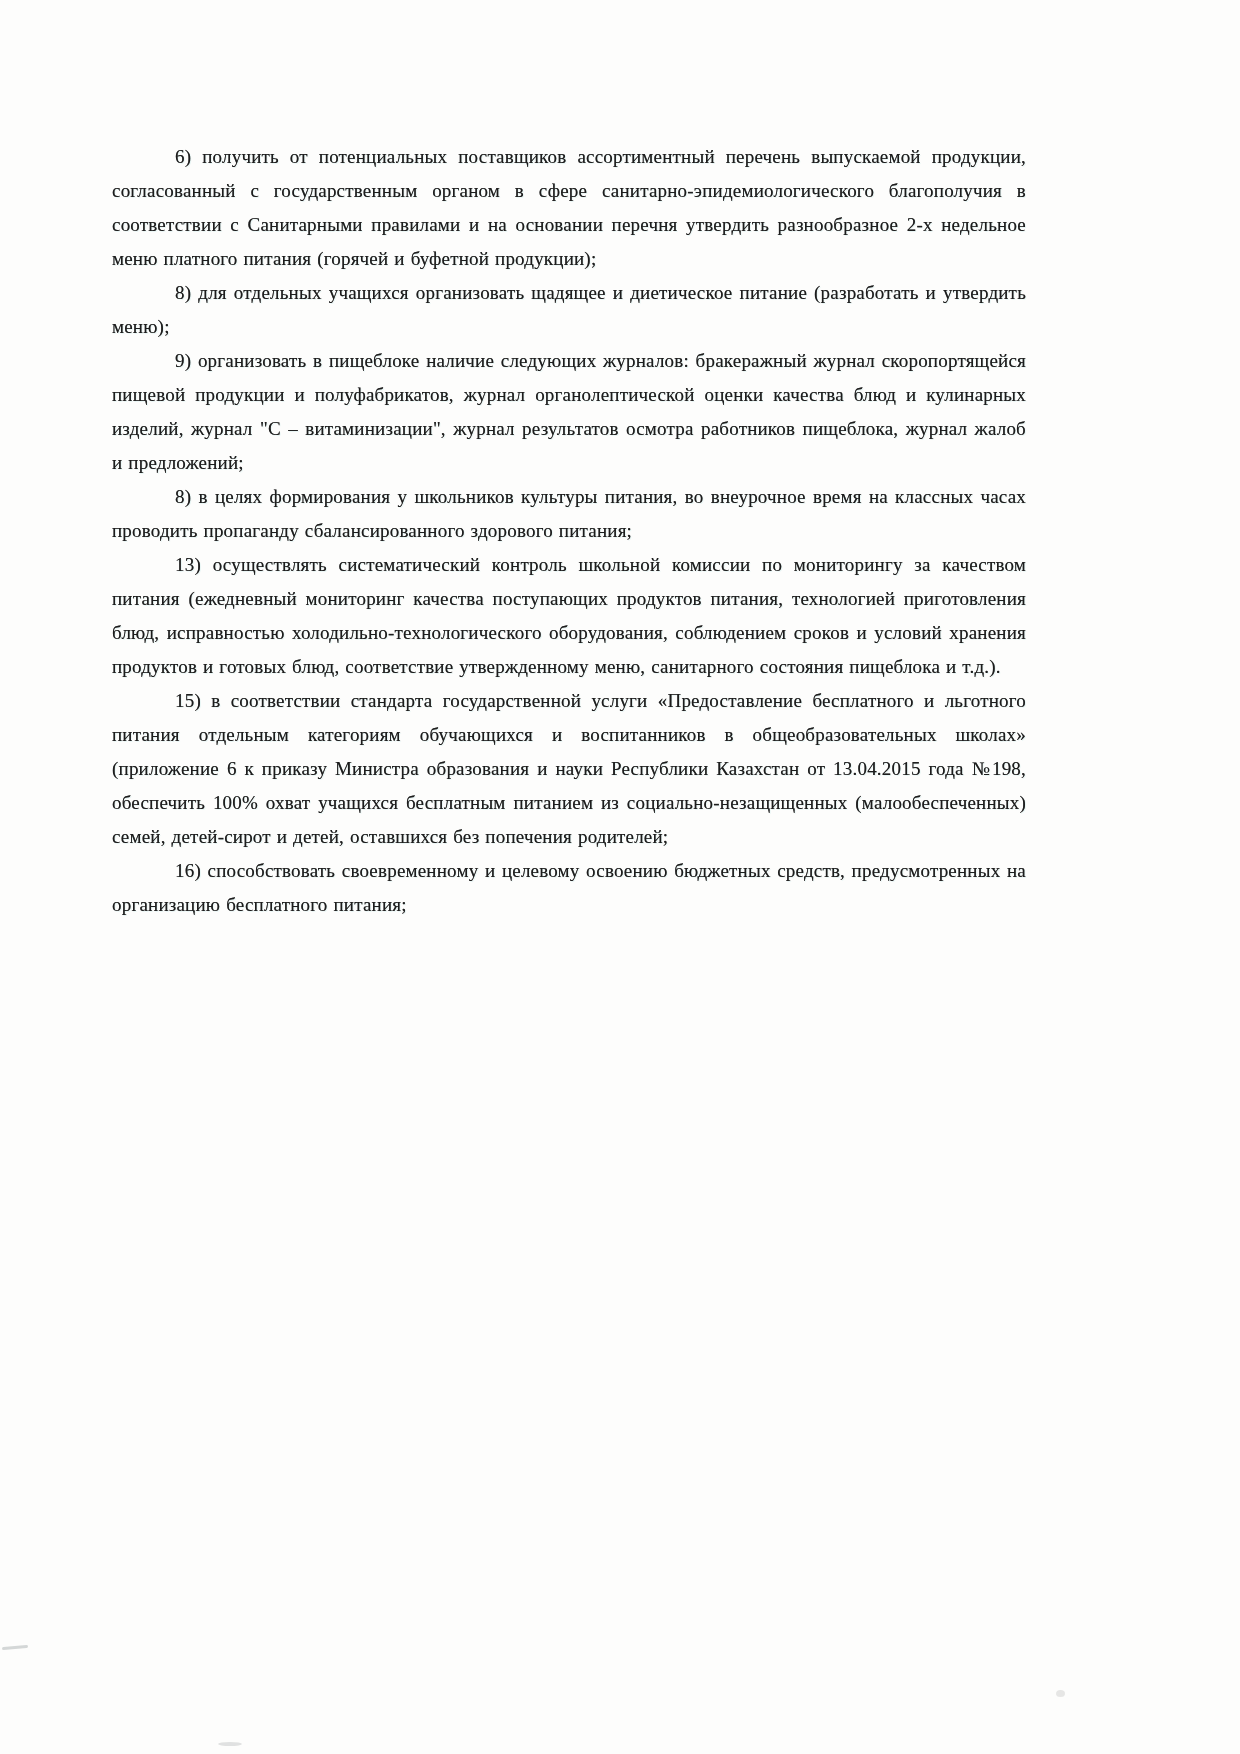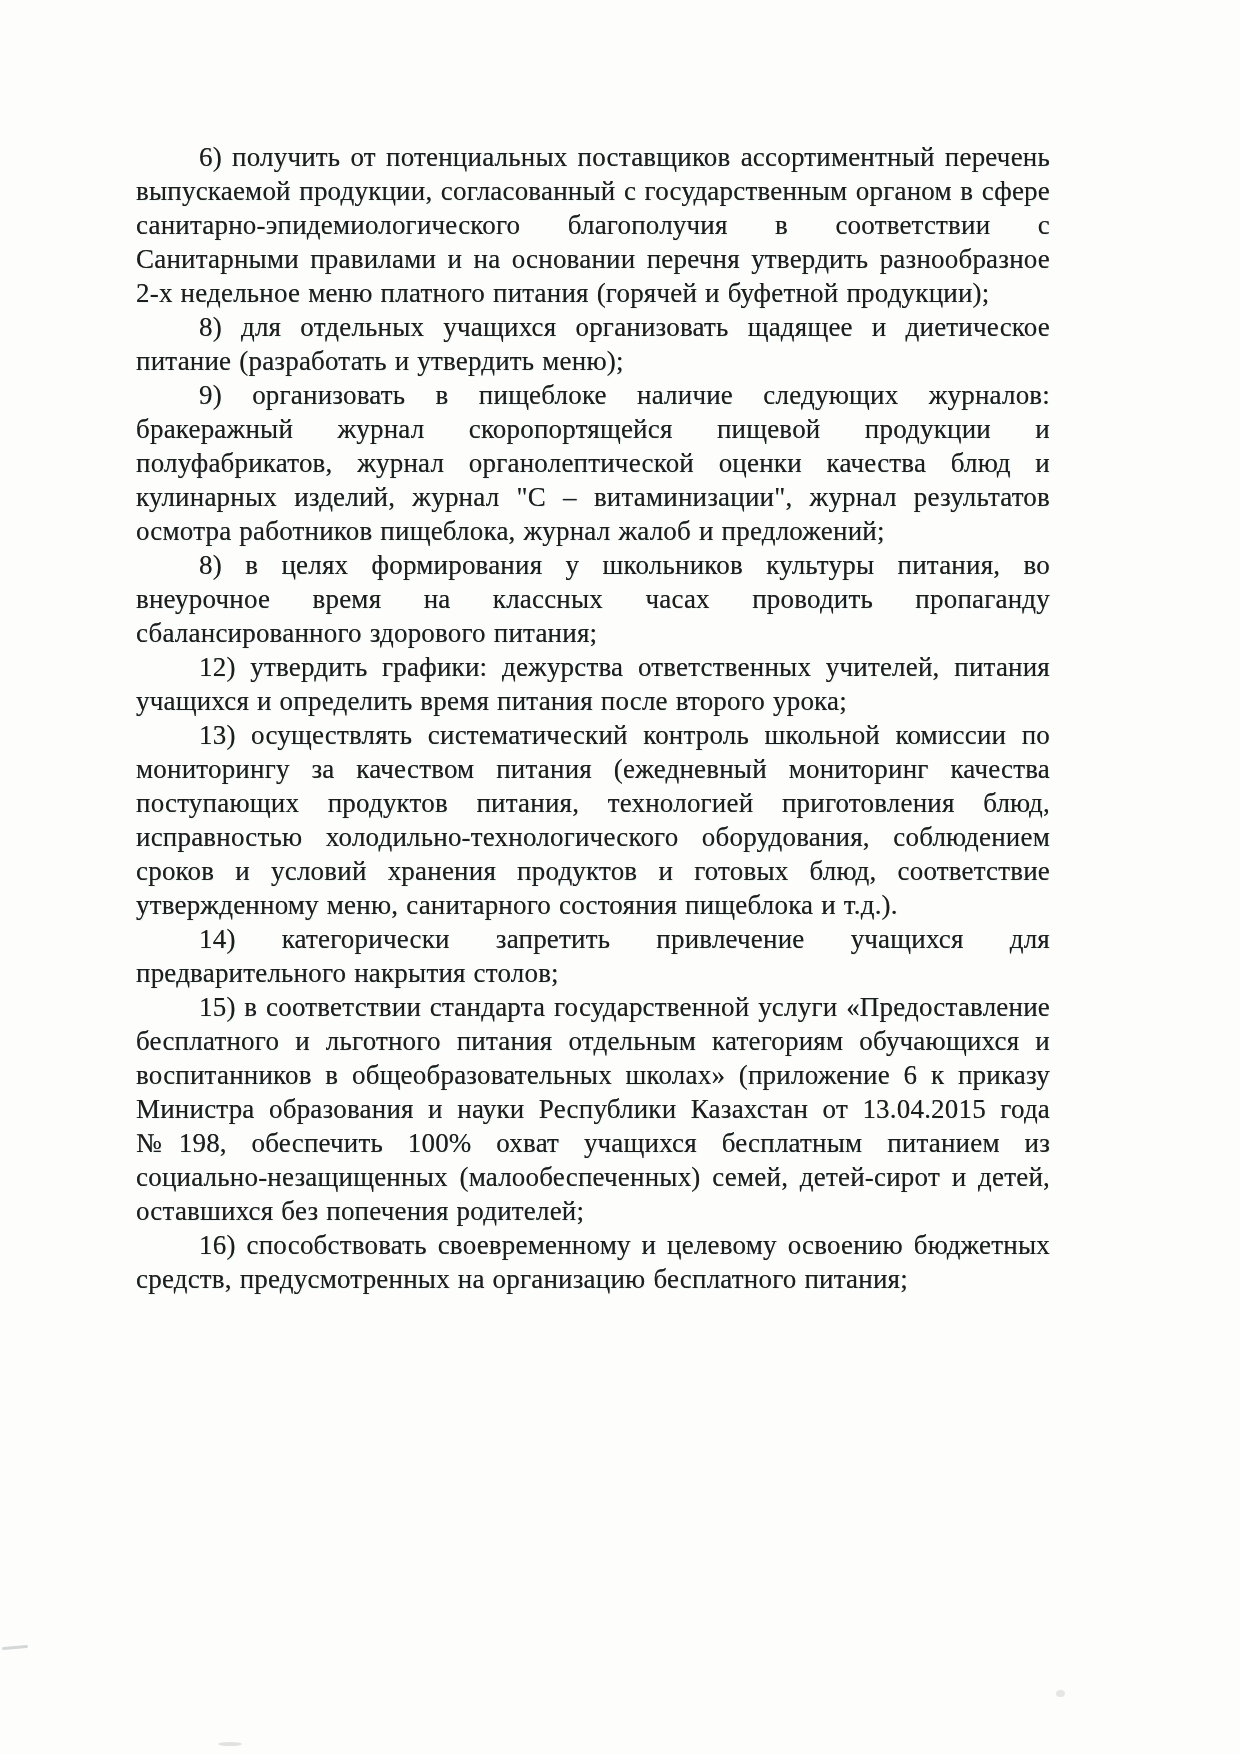--- a/index.html
+++ b/index.html
@@ -10,24 +10,24 @@
   .page {
     position: relative;
     width: 1240px;
     height: 1754px;
     background: #fdfdfc;
     overflow: hidden;
     font-family: "Liberation Serif", "DejaVu Serif", serif;
   }
   .text-block {
     position: absolute;
-    left: 136px;
+    left: 112px;
     top: 140px;
     width: 914px;
-    font-size: 27px;
+    font-size: 19px;
     line-height: 34px;
     color: #1d1d1d;
     text-align: justify;
     letter-spacing: 0.2px;
     word-spacing: 1px;
     text-shadow: 0 0 0.5px rgba(0,0,0,0.5), 1px 1px 0 rgba(130,210,210,0.16);
   }
   .para {
     margin: 0;
     text-indent: 63px;
@@ -59,22 +59,20 @@
 </head>
 <body>
 
 <div class="page">
   <div class="text-block">
 
   <p class="para">6) получить от потенциальных поставщиков ассортиментный перечень выпускаемой продукции, согласованный с государственным органом в сфере санитарно-эпидемиологического благополучия в соответствии с Санитарными правилами и на основании перечня утвердить разнообразное 2-х недельное меню платного питания (горячей и буфетной продукции);</p>
       <p class="para">8) для отдельных учащихся организовать щадящее и диетическое питание (разработать и утвердить меню);</p>
       <p class="para">9) организовать в пищеблоке наличие следующих журналов: бракеражный журнал скоропортящейся пищевой продукции и полуфабрикатов, журнал органолептической оценки качества блюд и кулинарных изделий, журнал "С – витаминизации", журнал результатов осмотра работников пищеблока, журнал жалоб и предложений;</p>
       <p class="para">8) в целях формирования у школьников культуры питания, во внеурочное время на классных часах проводить пропаганду сбалансированного здорового питания;</p>
-      <p class="para">12) утвердить графики: дежурства ответственных учителей, питания учащихся и определить время питания после второго урока;</p>
       <p class="para">13) осуществлять систематический контроль школьной комиссии по мониторингу за качеством питания (ежедневный мониторинг качества поступающих продуктов питания, технологией приготовления блюд, исправностью холодильно-технологического оборудования, соблюдением сроков и условий хранения продуктов и готовых блюд, соответствие утвержденному меню, санитарного состояния пищеблока и т.д.).</p>
-      <p class="para">14) категорически запретить привлечение учащихся для предварительного накрытия столов;</p>
       <p class="para">15) в соответствии стандарта государственной услуги «Предоставление бесплатного и льготного питания отдельным категориям обучающихся и воспитанников в общеобразовательных школах» (приложение 6 к приказу Министра образования и науки Республики Казахстан от 13.04.2015 года №198, обеспечить 100% охват учащихся бесплатным питанием из социально-незащищенных (малообеспеченных) семей, детей-сирот и детей, оставшихся без попечения родителей;</p>
       <p class="para">16) способствовать своевременному и целевому освоению бюджетных средств, предусмотренных на организацию бесплатного питания;</p>
     </div>
   <div class="scan-artifact artifact-1"></div>
   <div class="scan-artifact artifact-2"></div>
   <div class="scan-artifact artifact-3"></div>
 </div>
 
 </body></html>

